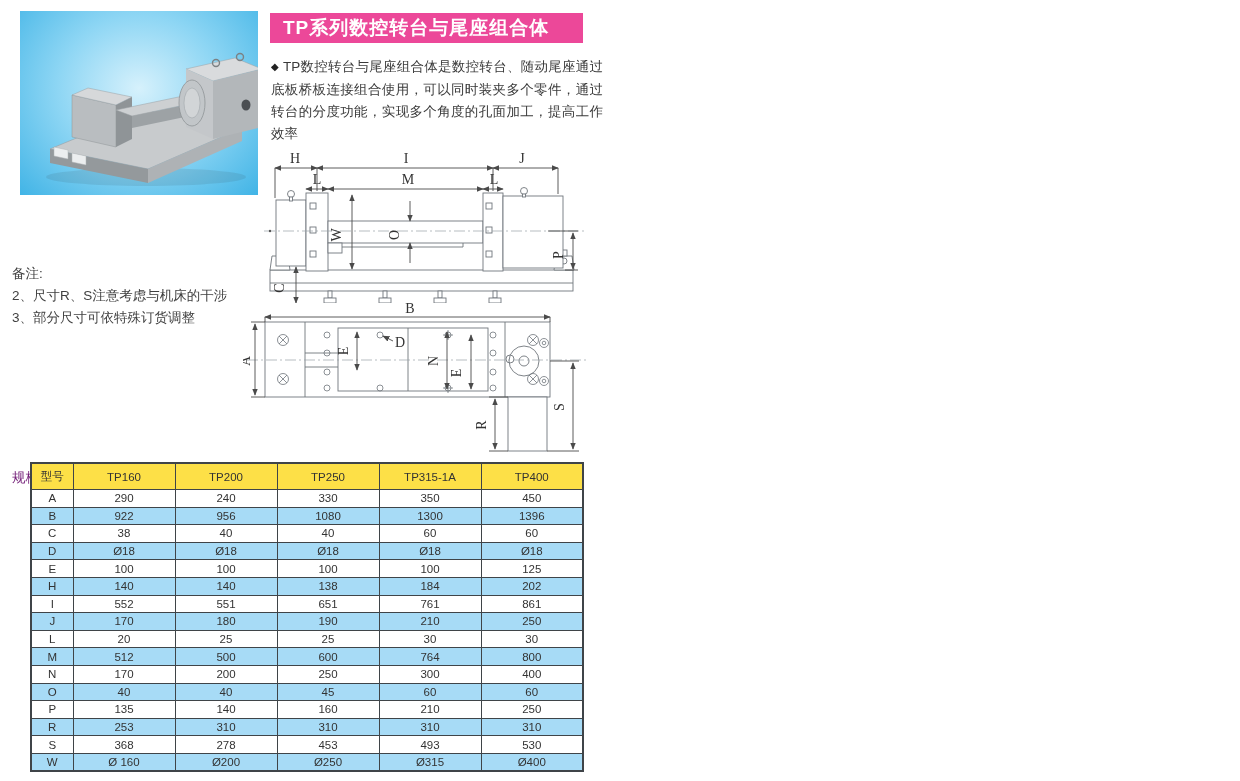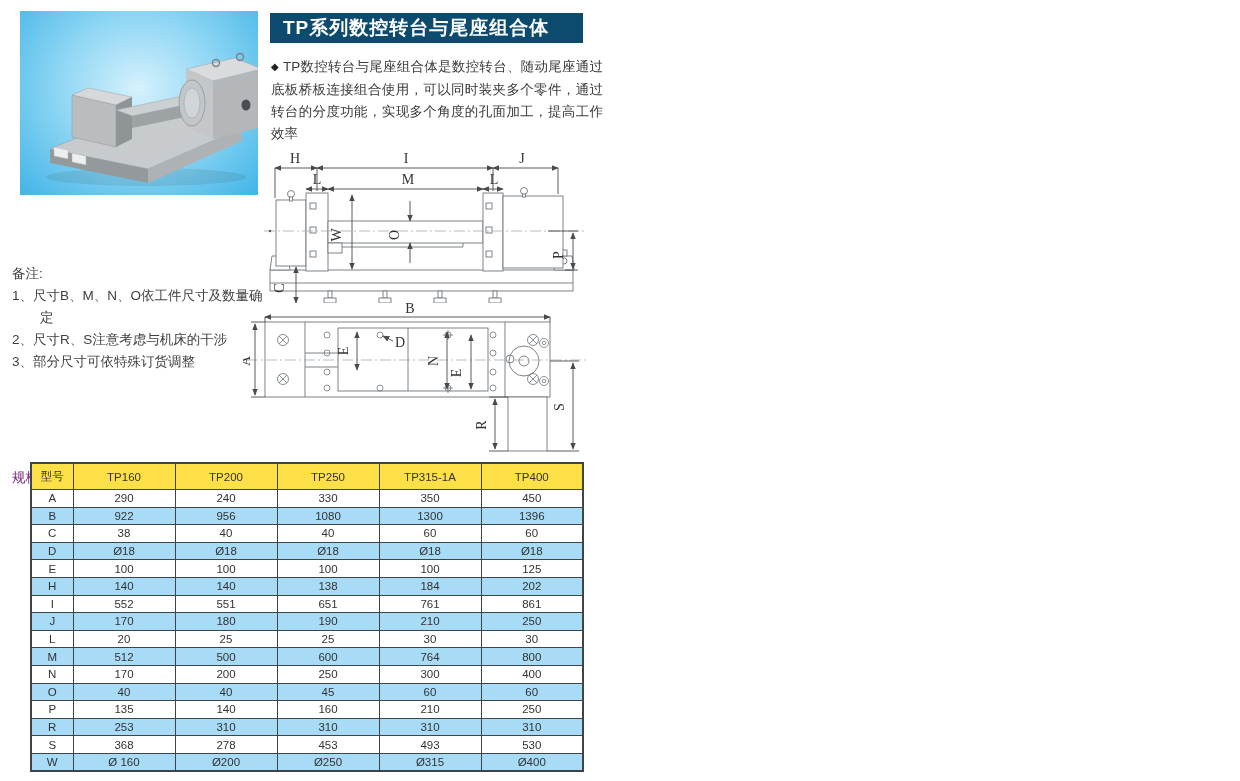--- a/index.html
+++ b/index.html
@@ -13,21 +13,21 @@
   
   .photo-box {
     position:absolute; left:20px; top:11px; width:238px; height:184px;
     background: radial-gradient(ellipse at 50% 42%, #d6f1fc 0%, #8ed6f4 48%, #41b4e6 100%);
   }
   .photo-box svg { position:absolute; inset:0; }
 
   
   .title-bar {
     position:absolute; left:270px; top:13px; width:313px; height:30px;
-    background:#0c4a6e; color:#ffffff; display:flex; align-items:center;
+    background:#ec4899; color:#ffffff; display:flex; align-items:center;
     padding-left:13px; box-sizing:border-box;
     font-size:19px; font-weight:bold; letter-spacing:1px; white-space:nowrap;
   }
 
   
   .description {
     position:absolute; left:271px; top:56px; width:332px;
     font-size:13.5px; line-height:22px; color:#3a3a3a; text-align:justify;
   }
   .desc-bullet { font-size:10px; margin-right:4px; position:relative; top:-1px; color:#222; }
@@ -282,21 +282,20 @@
     <text x="157" y="44" text-anchor="middle">D</text>
     <text transform="translate(195,58) rotate(-90)" text-anchor="middle">N</text>
     <text transform="translate(218,70) rotate(-90)" text-anchor="middle">E</text>
     <text transform="translate(243,122) rotate(-90)" text-anchor="middle">R</text>
     <text transform="translate(321,104) rotate(-90)" text-anchor="middle">S</text>
   </svg>
 
   <div class="notes">
     <div class="notes-title">备注:</div>
     <ul>
-        <li>1、尺寸B、M、N、O依工件尺寸及数量确定</li>
         <li>2、尺寸R、S注意考虑与机床的干涉</li>
         <li>3、部分尺寸可依特殊订货调整</li>
       </ul>
   </div>
 
   <div class="table-caption">规格参数:</div>
   <table class="spec-table">
     <colgroup>
       <col style="width:42px">
         <col style="width:102px">

